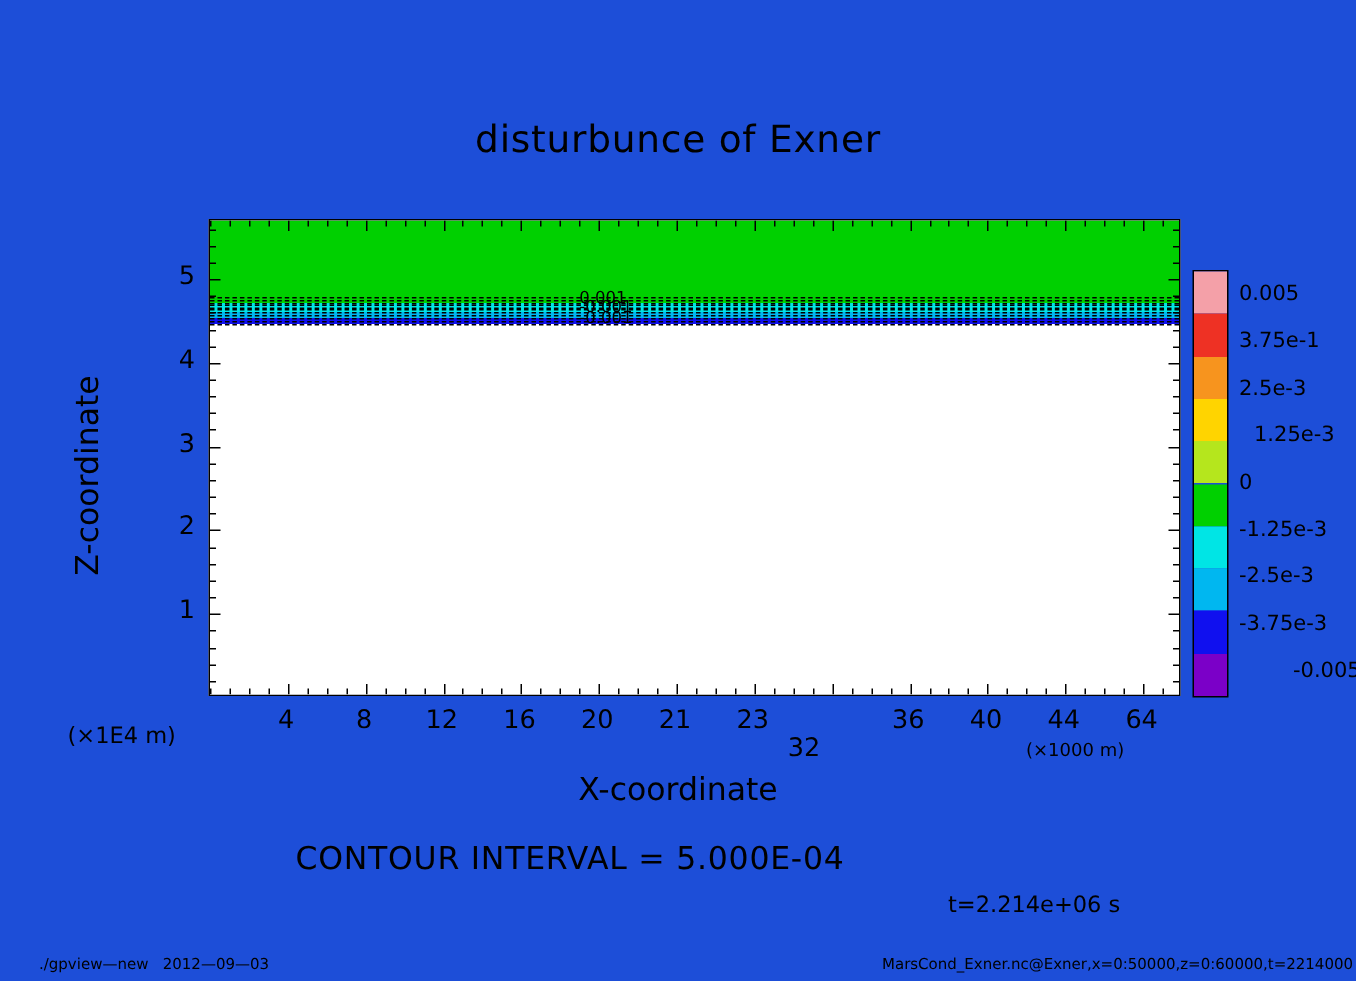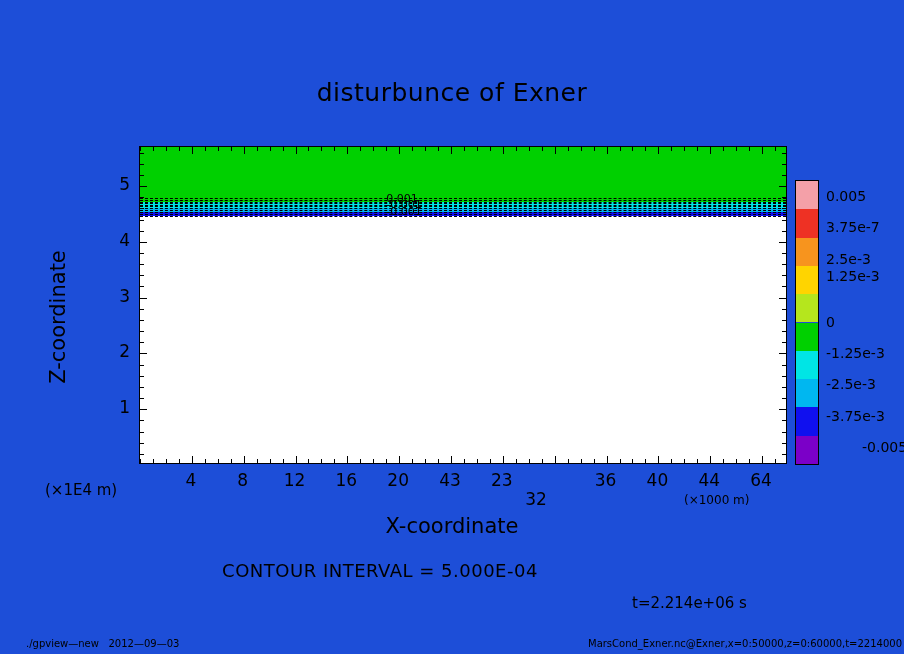--- a/index.html
+++ b/index.html
@@ -100,21 +100,21 @@
     font-size: 21px;
     transform: rotate(-90deg);
   }
   #x-units-left  { left: 45px;  top: 481px; font-size: 15px; }
   #x-units-right { left: 684px; top: 493px; font-size: 12px; }
 
   #contour-interval {
     left: 0; top: 560px;
     width: 760px;
     text-align: center;
-    font-size: 18px;
+    font-size: 21px;
     letter-spacing: 0.5px;
   }
   #time-stamp {
     left: 632px; top: 594px;
     font-size: 15px;
   }
   #footer-left  { left: 26px;  top: 638px; font-size: 10px; }
   #footer-right { left: 588px; top: 638px; font-size: 10px; }
 
   
@@ -340,21 +340,21 @@
         <span class="contour-label" style="left: 246.24px; top: 57.6px;">-0.001</span>
       </div>
   </div>
 
   <div id="x-tick-labels">
       <div class="txt xlab" style="left: 190.84px;">4</div>
       <div class="txt xlab" style="left: 242.68px;">8</div>
       <div class="txt xlab" style="left: 294.52px;">12</div>
       <div class="txt xlab" style="left: 346.36px;">16</div>
       <div class="txt xlab" style="left: 398.2px;">20</div>
-      <div class="txt xlab" style="left: 450.04px;">43</div>
+      <div class="txt xlab" style="left: 450.04px;">21</div>
       <div class="txt xlab" style="left: 501.88px;">23</div>
       <div class="txt xlab" style="left: 536px; margin-top: 19px;">32</div>
       <div class="txt xlab" style="left: 605.56px;">36</div>
       <div class="txt xlab" style="left: 657.4px;">40</div>
       <div class="txt xlab" style="left: 709.24px;">44</div>
       <div class="txt xlab" style="left: 761.08px;">64</div>
     </div>
   <div id="y-tick-labels">
       <div class="txt ylab" style="top: 408.211px;">1</div>
       <div class="txt ylab" style="top: 352.421px;">2</div>
@@ -375,23 +375,23 @@
       <div class="cb-cell" style="top: 84.9px; height: 28.3px; background: rgb(255, 212, 0);"></div>
       <div class="cb-cell" style="top: 113.2px; height: 28.3px; background: rgb(181, 230, 29);"></div>
       <div class="cb-cell" style="top: 141.5px; height: 28.3px; background: rgb(0, 208, 0);"></div>
       <div class="cb-cell" style="top: 169.8px; height: 28.3px; background: rgb(0, 229, 229);"></div>
       <div class="cb-cell" style="top: 198.1px; height: 28.3px; background: rgb(0, 183, 240);"></div>
       <div class="cb-cell" style="top: 226.4px; height: 28.3px; background: rgb(16, 16, 239);"></div>
       <div class="cb-cell" style="top: 254.7px; height: 28.3px; background: rgb(123, 0, 200);"></div>
     </div>
   <div id="colorbar-labels">
       <div class="txt cb-label" style="top: 195.722px;">0.005</div>
-      <div class="txt cb-label" style="top: 227.167px;">3.75e-7</div>
+      <div class="txt cb-label" style="top: 227.167px;">3.75e-1</div>
       <div class="txt cb-label" style="top: 258.611px;">2.5e-3</div>
-      <div class="txt cb-label" style="top: 276px;">1.25e-3</div>
+      <div class="txt cb-label" style="top: 290px; margin-left: 10px;">1.25e-3</div>
       <div class="txt cb-label" style="top: 321.5px;">0</div>
       <div class="txt cb-label" style="top: 352.944px;">-1.25e-3</div>
       <div class="txt cb-label" style="top: 384.389px; text-align: right;">-2.5e-3</div>
       <div class="txt cb-label" style="top: 415.833px;">-3.75e-3</div>
       <div class="txt cb-label" style="top: 447.278px; margin-left: 36px;">-0.005</div>
     </div>
 
   <div class="txt" id="contour-interval">CONTOUR INTERVAL = 5.000E-04</div>
   <div class="txt" id="time-stamp">t=2.214e+06 s</div>
 

